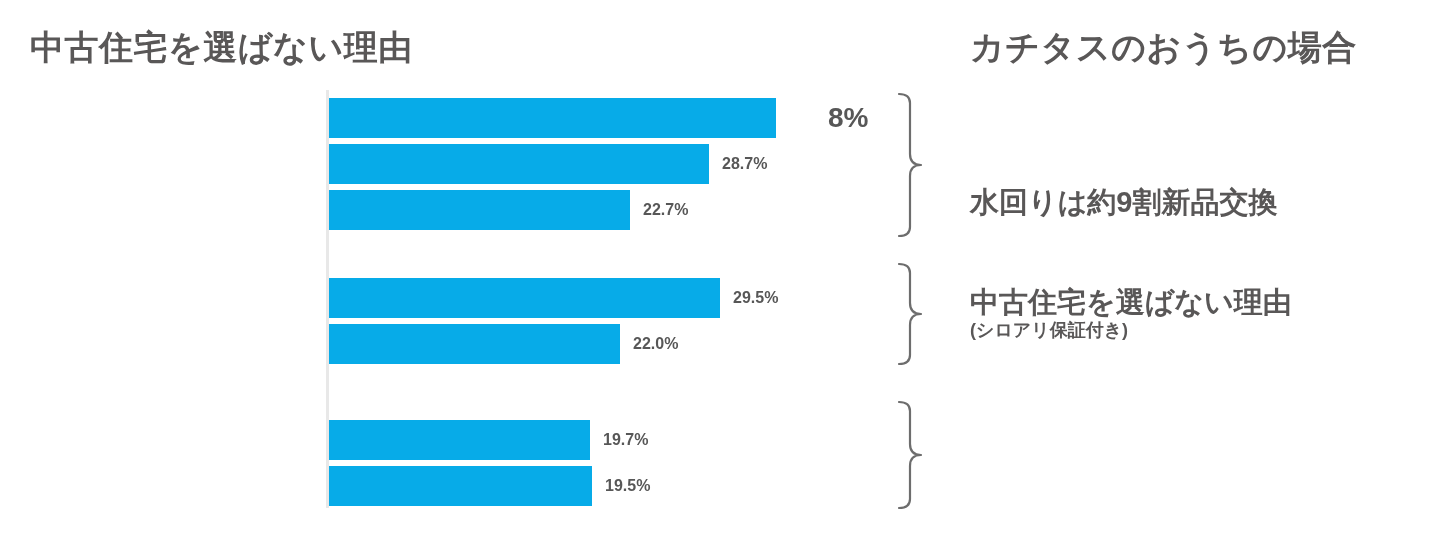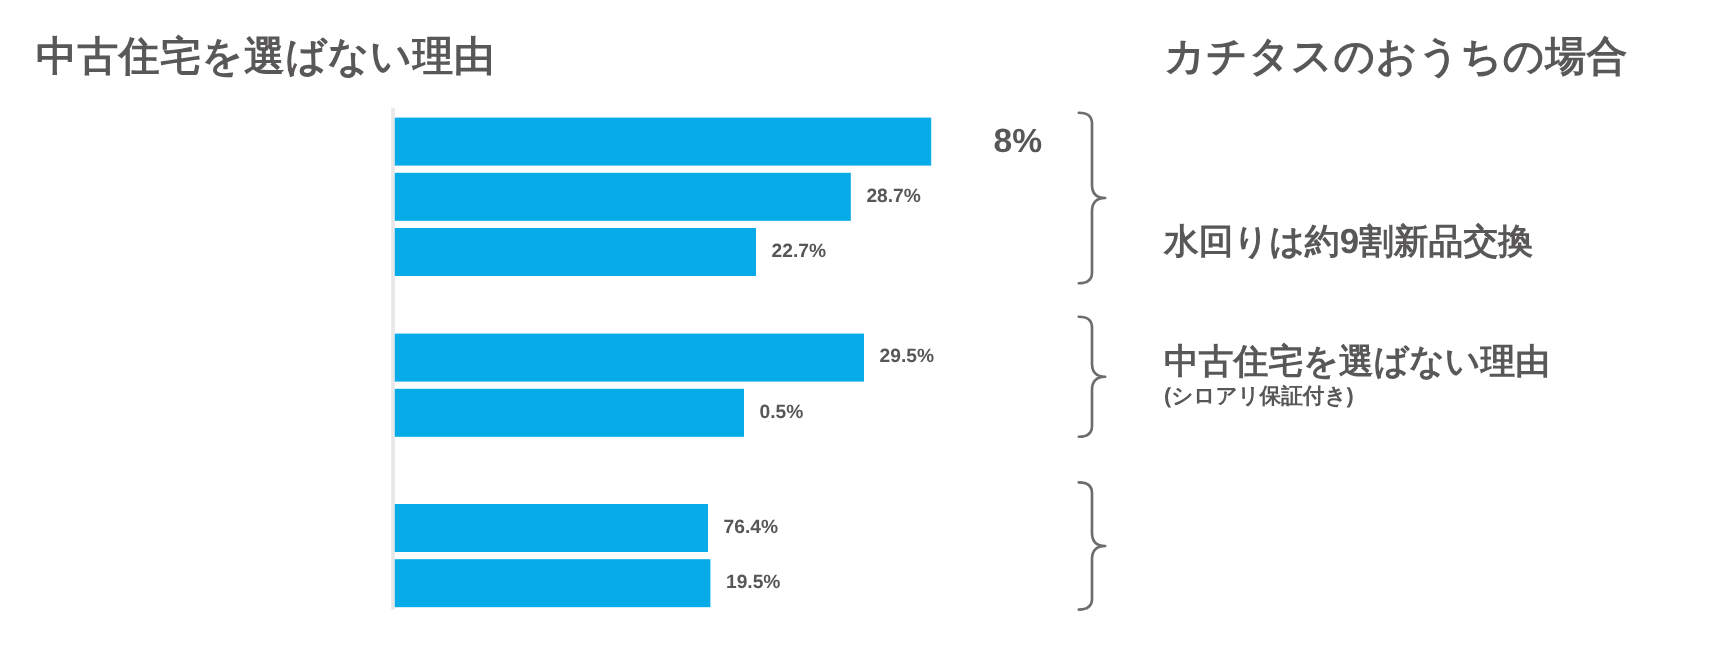--- a/index.html
+++ b/index.html
@@ -138,27 +138,27 @@
         <div class="bar-row" style="top: 278px;">
           <div class="bar-track" style="width: 391px;">
             <div class="bar-fill" style="width: 100%; background: rgb(7, 171, 232);"></div>
           </div>
           <div class="bar-value" style="left: 733px;">29.5%</div>
         </div>
         <div class="bar-row" style="top: 324px;">
           <div class="bar-track" style="width: 291px;">
             <div class="bar-fill" style="width: 100%; background: rgb(7, 171, 232);"></div>
           </div>
-          <div class="bar-value" style="left: 633px;">0.5%</div>
+          <div class="bar-value" style="left: 633px;">22.0%</div>
         </div>
         <div class="bar-row" style="top: 420px;">
           <div class="bar-track" style="width: 261px;">
             <div class="bar-fill" style="width: 100%; background: rgb(7, 171, 232);"></div>
           </div>
-          <div class="bar-value" style="left: 603px;">76.4%</div>
+          <div class="bar-value" style="left: 603px;">19.7%</div>
         </div>
         <div class="bar-row" style="top: 466px;">
           <div class="bar-track" style="width: 263px;">
             <div class="bar-fill" style="width: 100%; background: rgb(7, 171, 232);"></div>
           </div>
           <div class="bar-value" style="left: 605px;">19.5%</div>
         </div>
       </div>
   </div>
 

